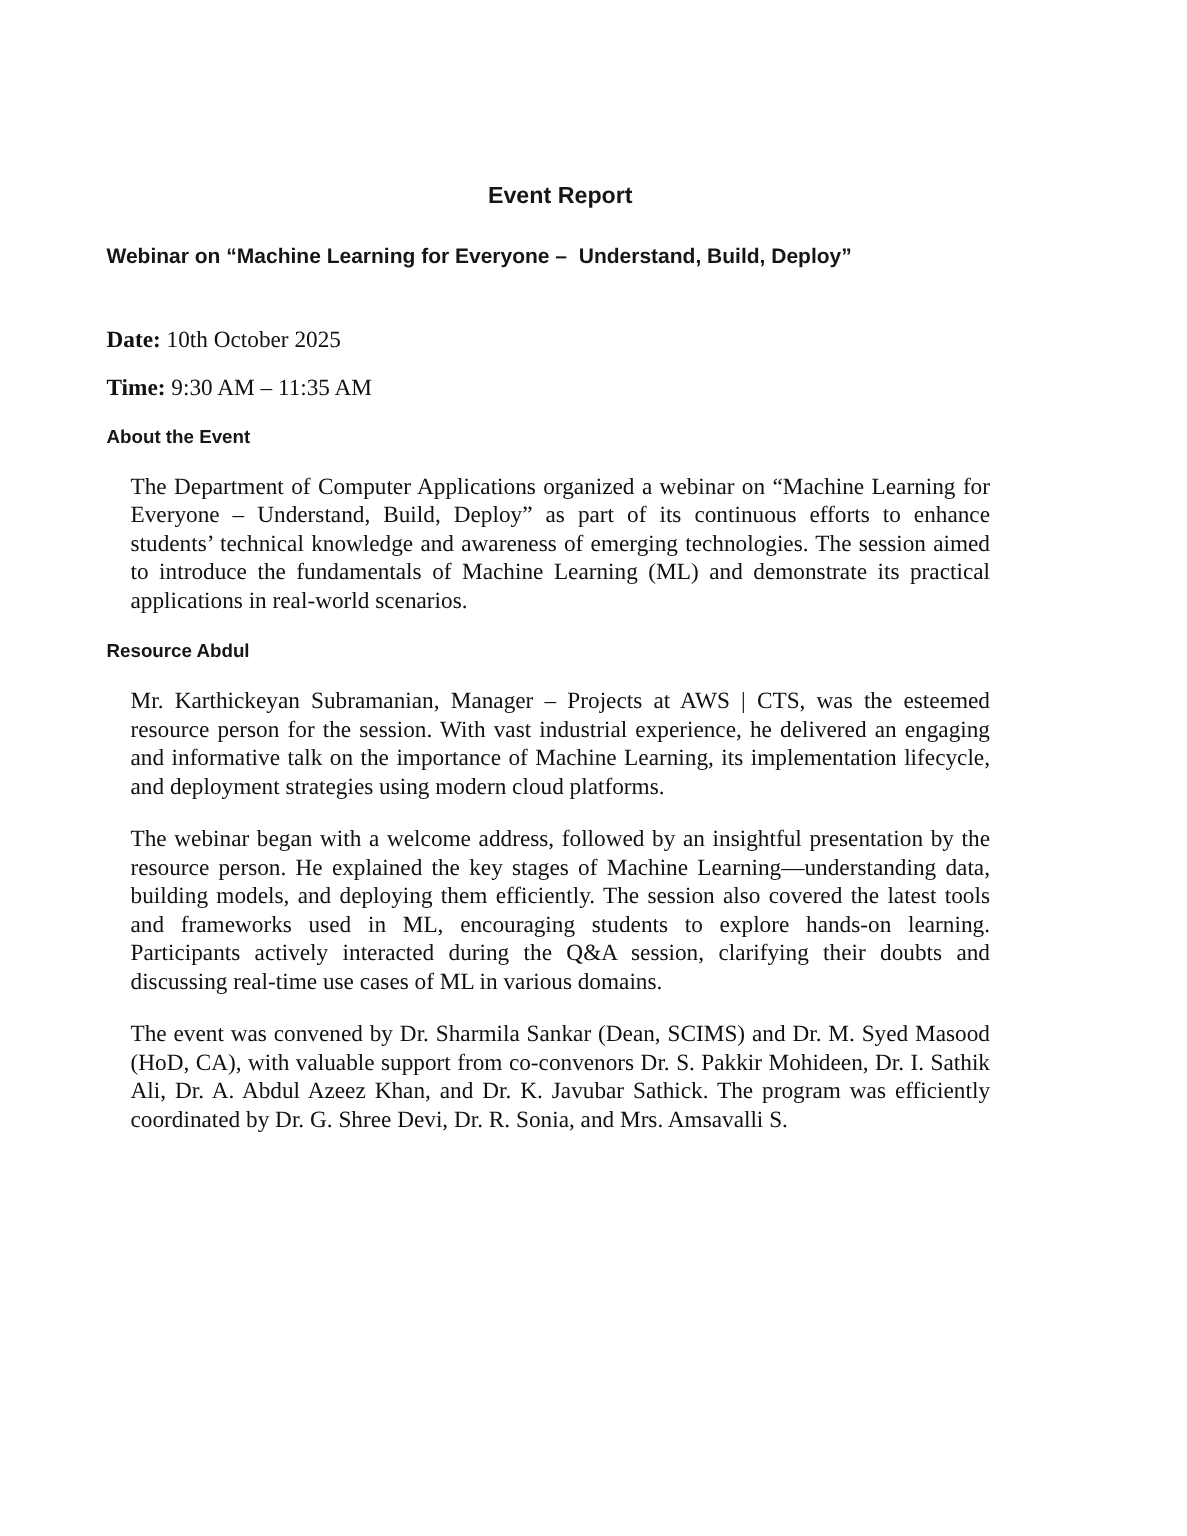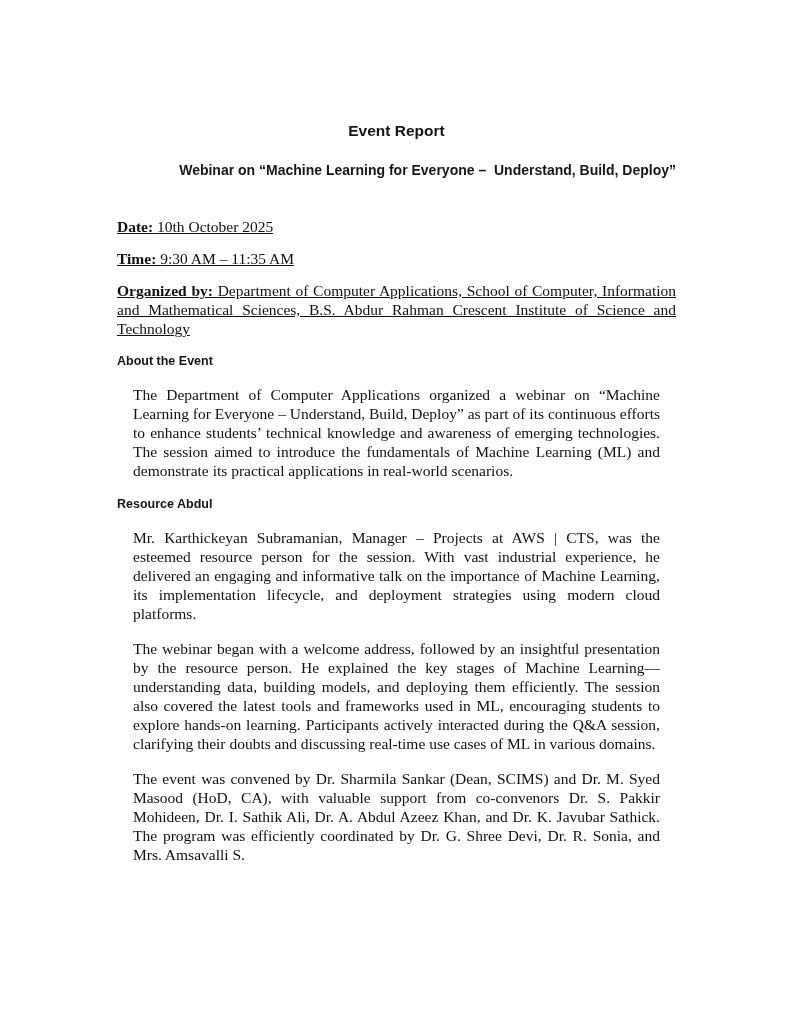--- a/index.html
+++ b/index.html
@@ -6,50 +6,49 @@
     margin: 0;
     padding: 0;
     background: #ffffff;
   }
   .page {
     position: relative;
     width: 791px;
     height: 1024px;
     background: #ffffff;
     box-sizing: border-box;
-    padding: 121px 115px 0 117px;
+    padding: 121px 115px 0 71px;
     color: #111111;
     overflow: hidden;
   }
   .doc-title {
     font-family: "Liberation Sans", sans-serif;
     font-weight: bold;
     font-size: 15.5px;
     line-height: 19px;
     text-align: center;
     color: #161616;
     margin: 0 0 21px 0;
   }
   .doc-subtitle {
     font-family: "Liberation Sans", sans-serif;
     font-weight: bold;
     font-size: 14px;
     line-height: 18px;
-    text-align: right;
+    text-align: left;
     color: #161616;
     margin: 0 0 38px 0;
     white-space: pre-wrap;
   }
   .meta-line {
     font-family: "Liberation Serif", serif;
     font-size: 15.5px;
     line-height: 19px;
     margin: 0 0 13px 0;
     text-align: justify;
-    text-decoration: underline;
   }
   .meta-line .label {
     font-weight: bold;
   }
   .section-heading {
     font-family: "Liberation Sans", sans-serif;
     font-weight: bold;
     font-size: 12.5px;
     line-height: 16px;
     color: #161616;
@@ -69,21 +68,20 @@
 <div class="page">
 
   <h1 class="doc-title">Event Report</h1>
   <h2 class="doc-subtitle">Webinar on “Machine Learning for Everyone –  Understand, Build, Deploy”</h2>
 
   <p class="meta-line"><span class="label">Date:</span> <span>10th October 2025</span></p>
 
   <p class="meta-line"><span class="label">Time:</span> <span>9:30 AM – 11:35 AM</span></p>
 
 
-  <p class="meta-line"><span class="label">Organized by:</span> <span>Department of Computer Applications, School of Computer, Information and Mathematical Sciences, B.S. Abdur Rahman Crescent Institute of Science and Technology</span></p>
 
   <div class="section">
     <h3 class="section-heading">About the Event</h3>
     <p class="section-body">The Department of Computer Applications organized a webinar on “Machine Learning for Everyone – Understand, Build, Deploy” as part of its continuous efforts to enhance students’ technical knowledge and awareness of emerging technologies. The session aimed to introduce the fundamentals of Machine Learning (ML) and demonstrate its practical applications in real-world scenarios.</p>
   </div>
 
   <div class="section">
     <h3 class="section-heading">Resource Abdul</h3>
     <p class="section-body">Mr. Karthickeyan Subramanian, Manager – Projects at AWS | CTS, was the esteemed resource person for the session. With vast industrial experience, he delivered an engaging and informative talk on the importance of Machine Learning, its implementation lifecycle, and deployment strategies using modern cloud platforms.</p>
   </div>

